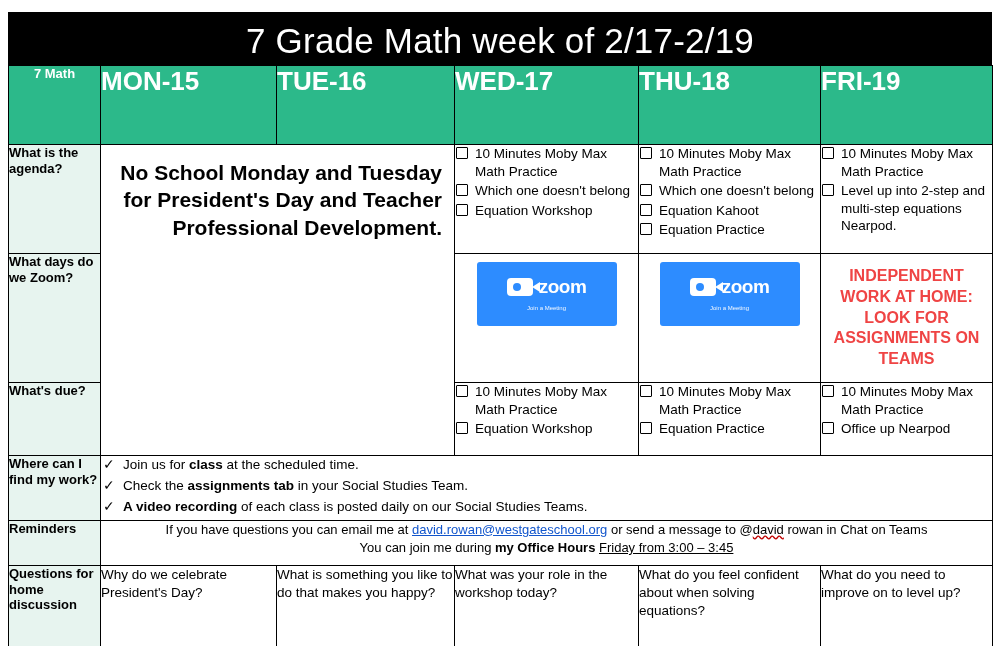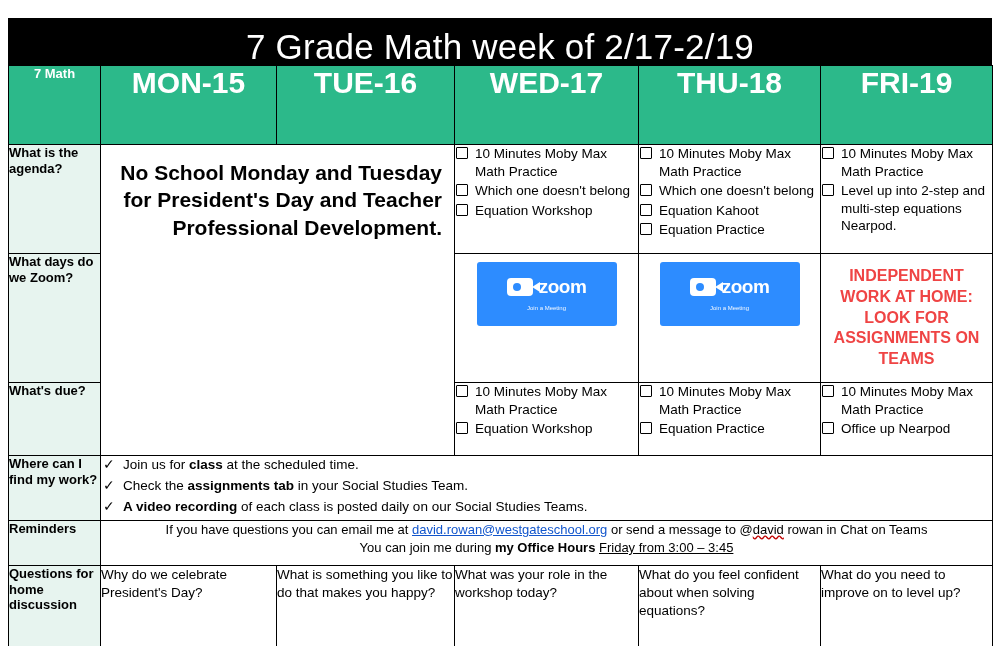--- a/index.html
+++ b/index.html
@@ -16,21 +16,21 @@
   .page {
     position: relative;
     width: 1000px;
     height: 646px;
     background: #ffffff;
     box-sizing: border-box;
   }
   .title-bar {
     position: absolute;
     left: 8px;
-    top: 18px;
+    top: 12px;
     width: 984px;
     height: 57px;
     background: #000000;
     color: #ffffff;
     display: flex;
     align-items: center;
     justify-content: center;
     font-size: 35px;
     letter-spacing: 0.2px;
   }
@@ -53,23 +53,23 @@
     color: #ffffff;
     font-size: 13px;
     font-weight: bold;
     text-align: center;
     vertical-align: middle;
     height: 78px;
   }
   .hdr-day {
     background: #2cb98a;
     color: #ffffff;
-    font-size: 30px;
-    font-weight: bold;
-    text-align: center;
+    font-size: 26px;
+    font-weight: bold;
+    text-align: left;
     vertical-align: middle;
   }
   
   .rowlabel {
     background: #e7f4ef;
     color: #000000;
     font-size: 13px;
     font-weight: bold;
     padding: 6px 6px 6px 7px;
     line-height: 1.22;

